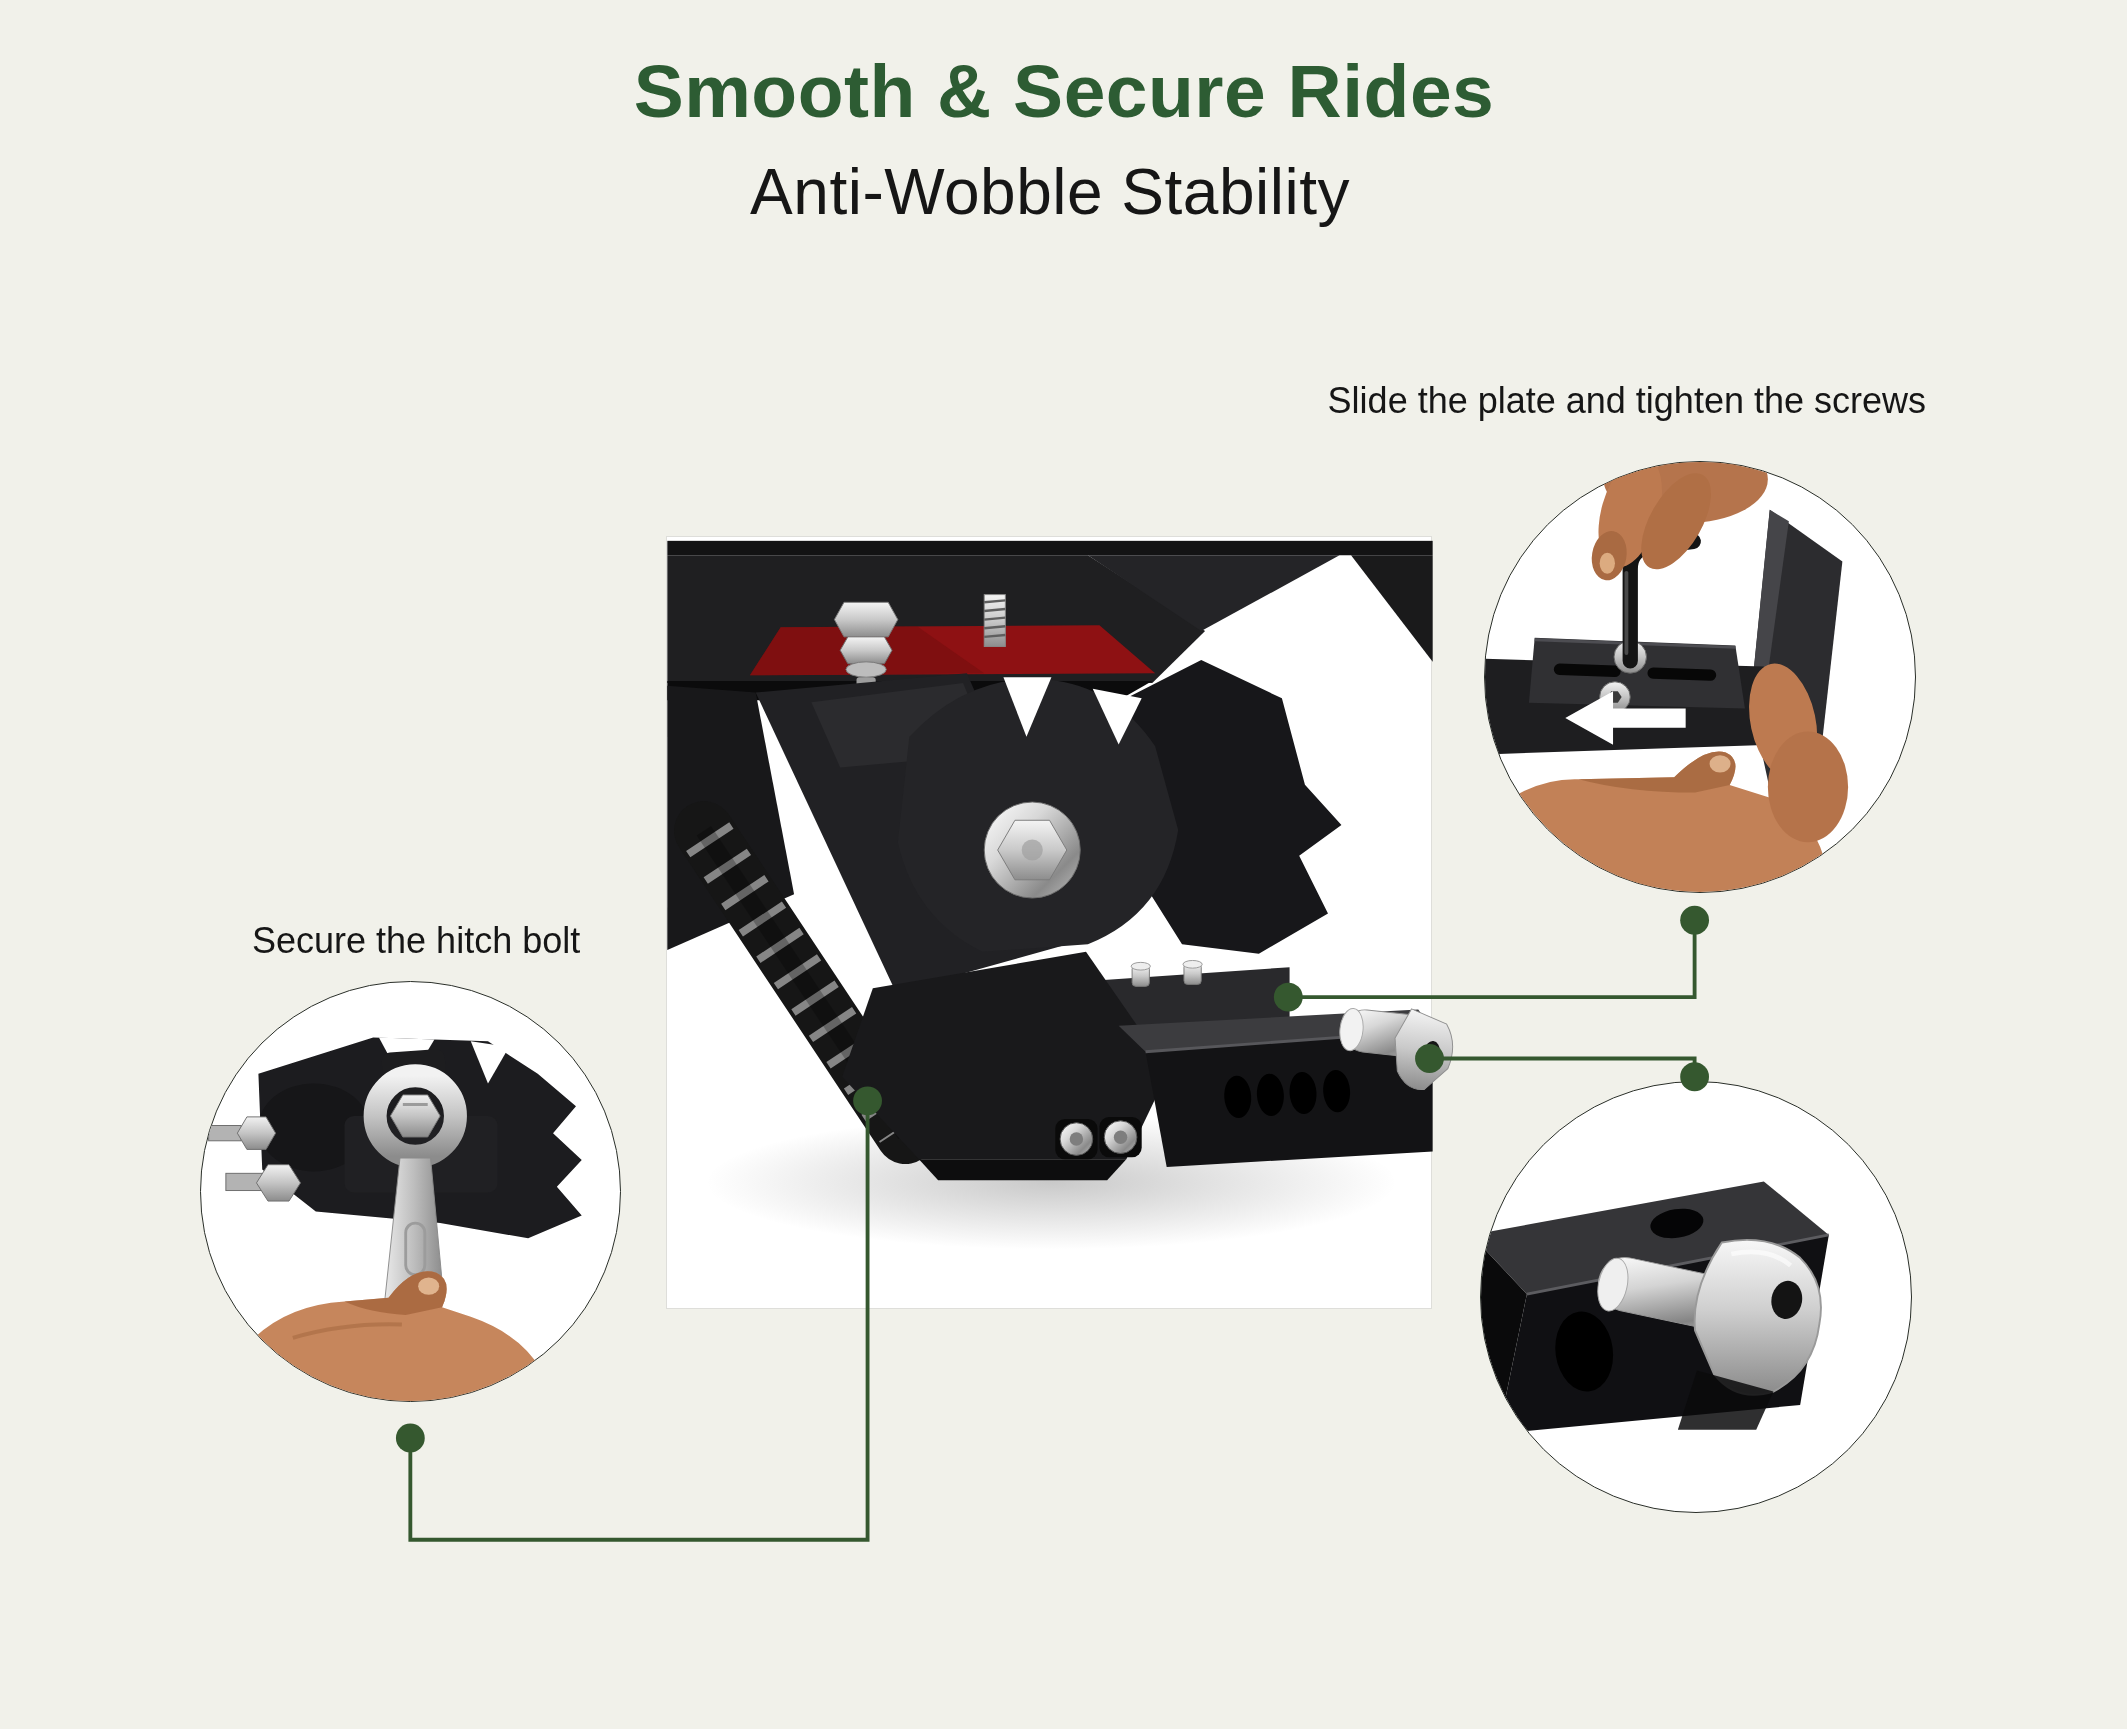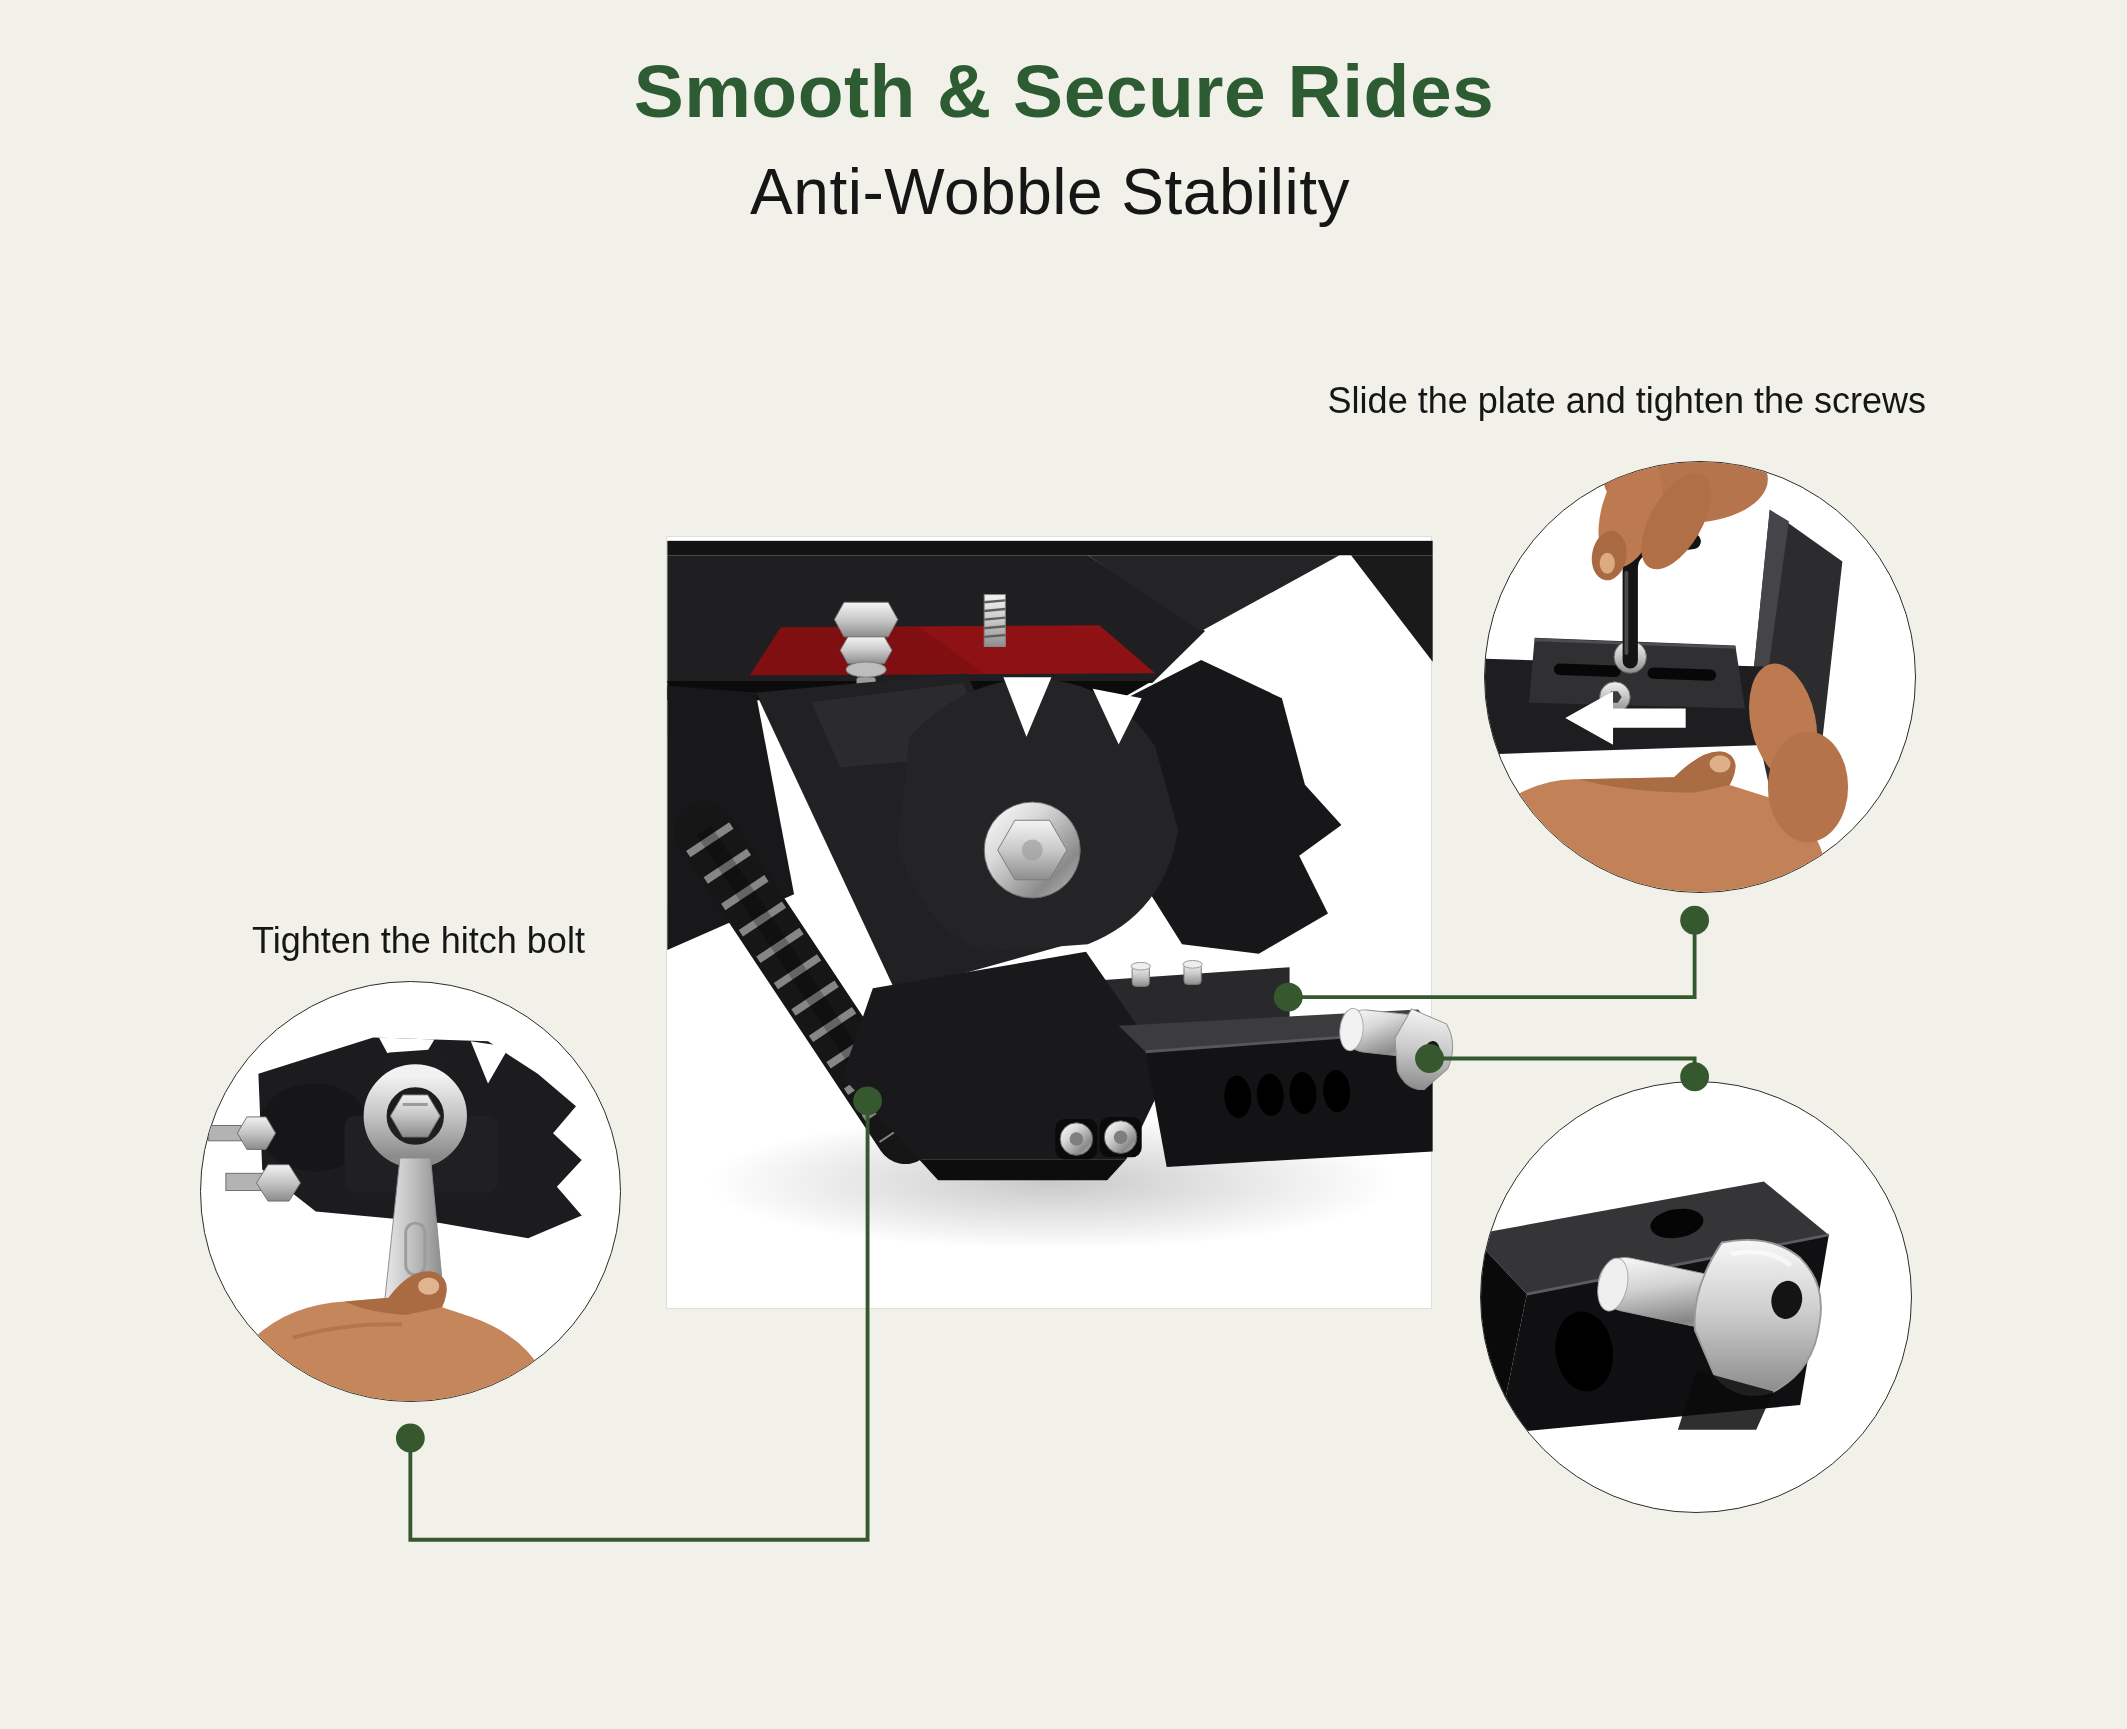--- a/index.html
+++ b/index.html
@@ -33,21 +33,21 @@
 </style>
 </head>
 <body>
 
 <div class="canvas">
 
   <div class="title">Smooth &amp; Secure Rides</div>
   <div class="subtitle">Anti-Wobble Stability</div>
 
   <div class="label slide">Slide the plate and tighten the screws</div>
-  <div class="label hitch">Tighten the hitch bolt</div>
+  <div class="label hitch">Secure the hitch bolt</div>
 
   <div class="photo-square">
     <svg width="766" height="773" viewBox="0 0 797 805">
       <defs>
         <linearGradient id="mSilver" x1="0" y1="0" x2="0" y2="1">
           <stop offset="0" stop-color="#f4f4f4"></stop>
             <stop offset=".5" stop-color="#c9c9c9"></stop>
             <stop offset="1" stop-color="#8d8d8d"></stop>
         </linearGradient>
         <linearGradient id="mChrome" x1="0" y1="0" x2="1" y2="1">

